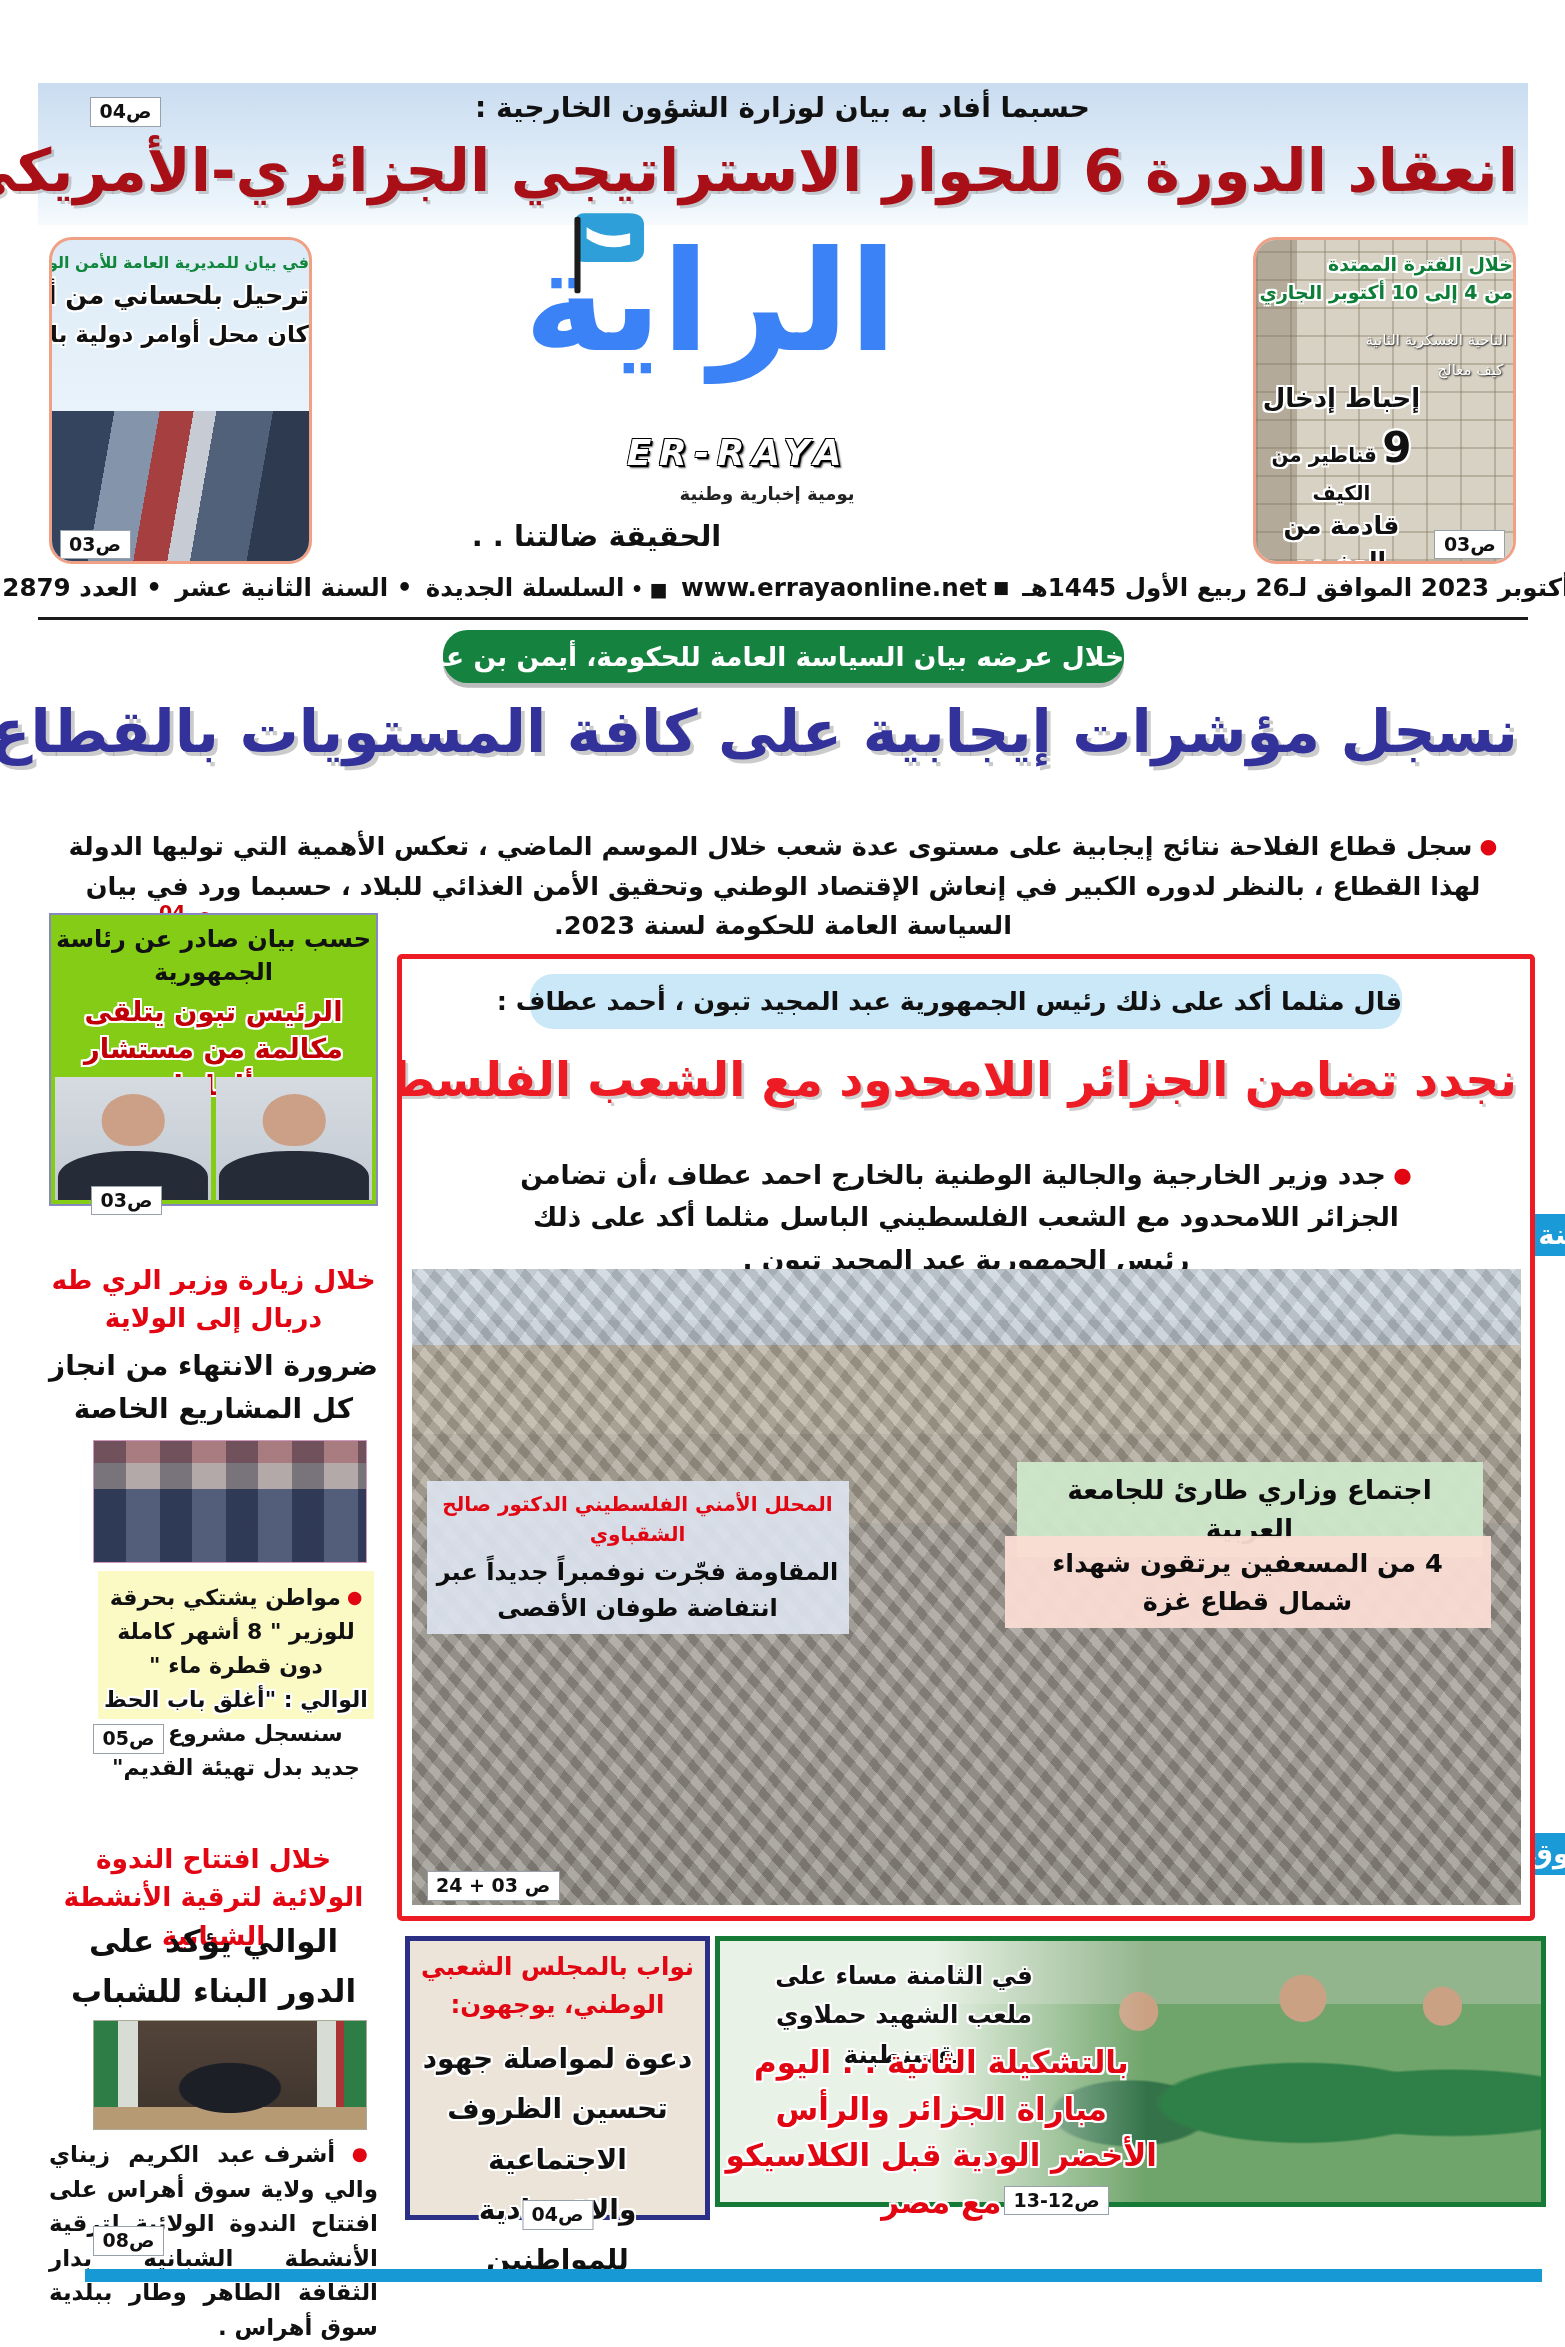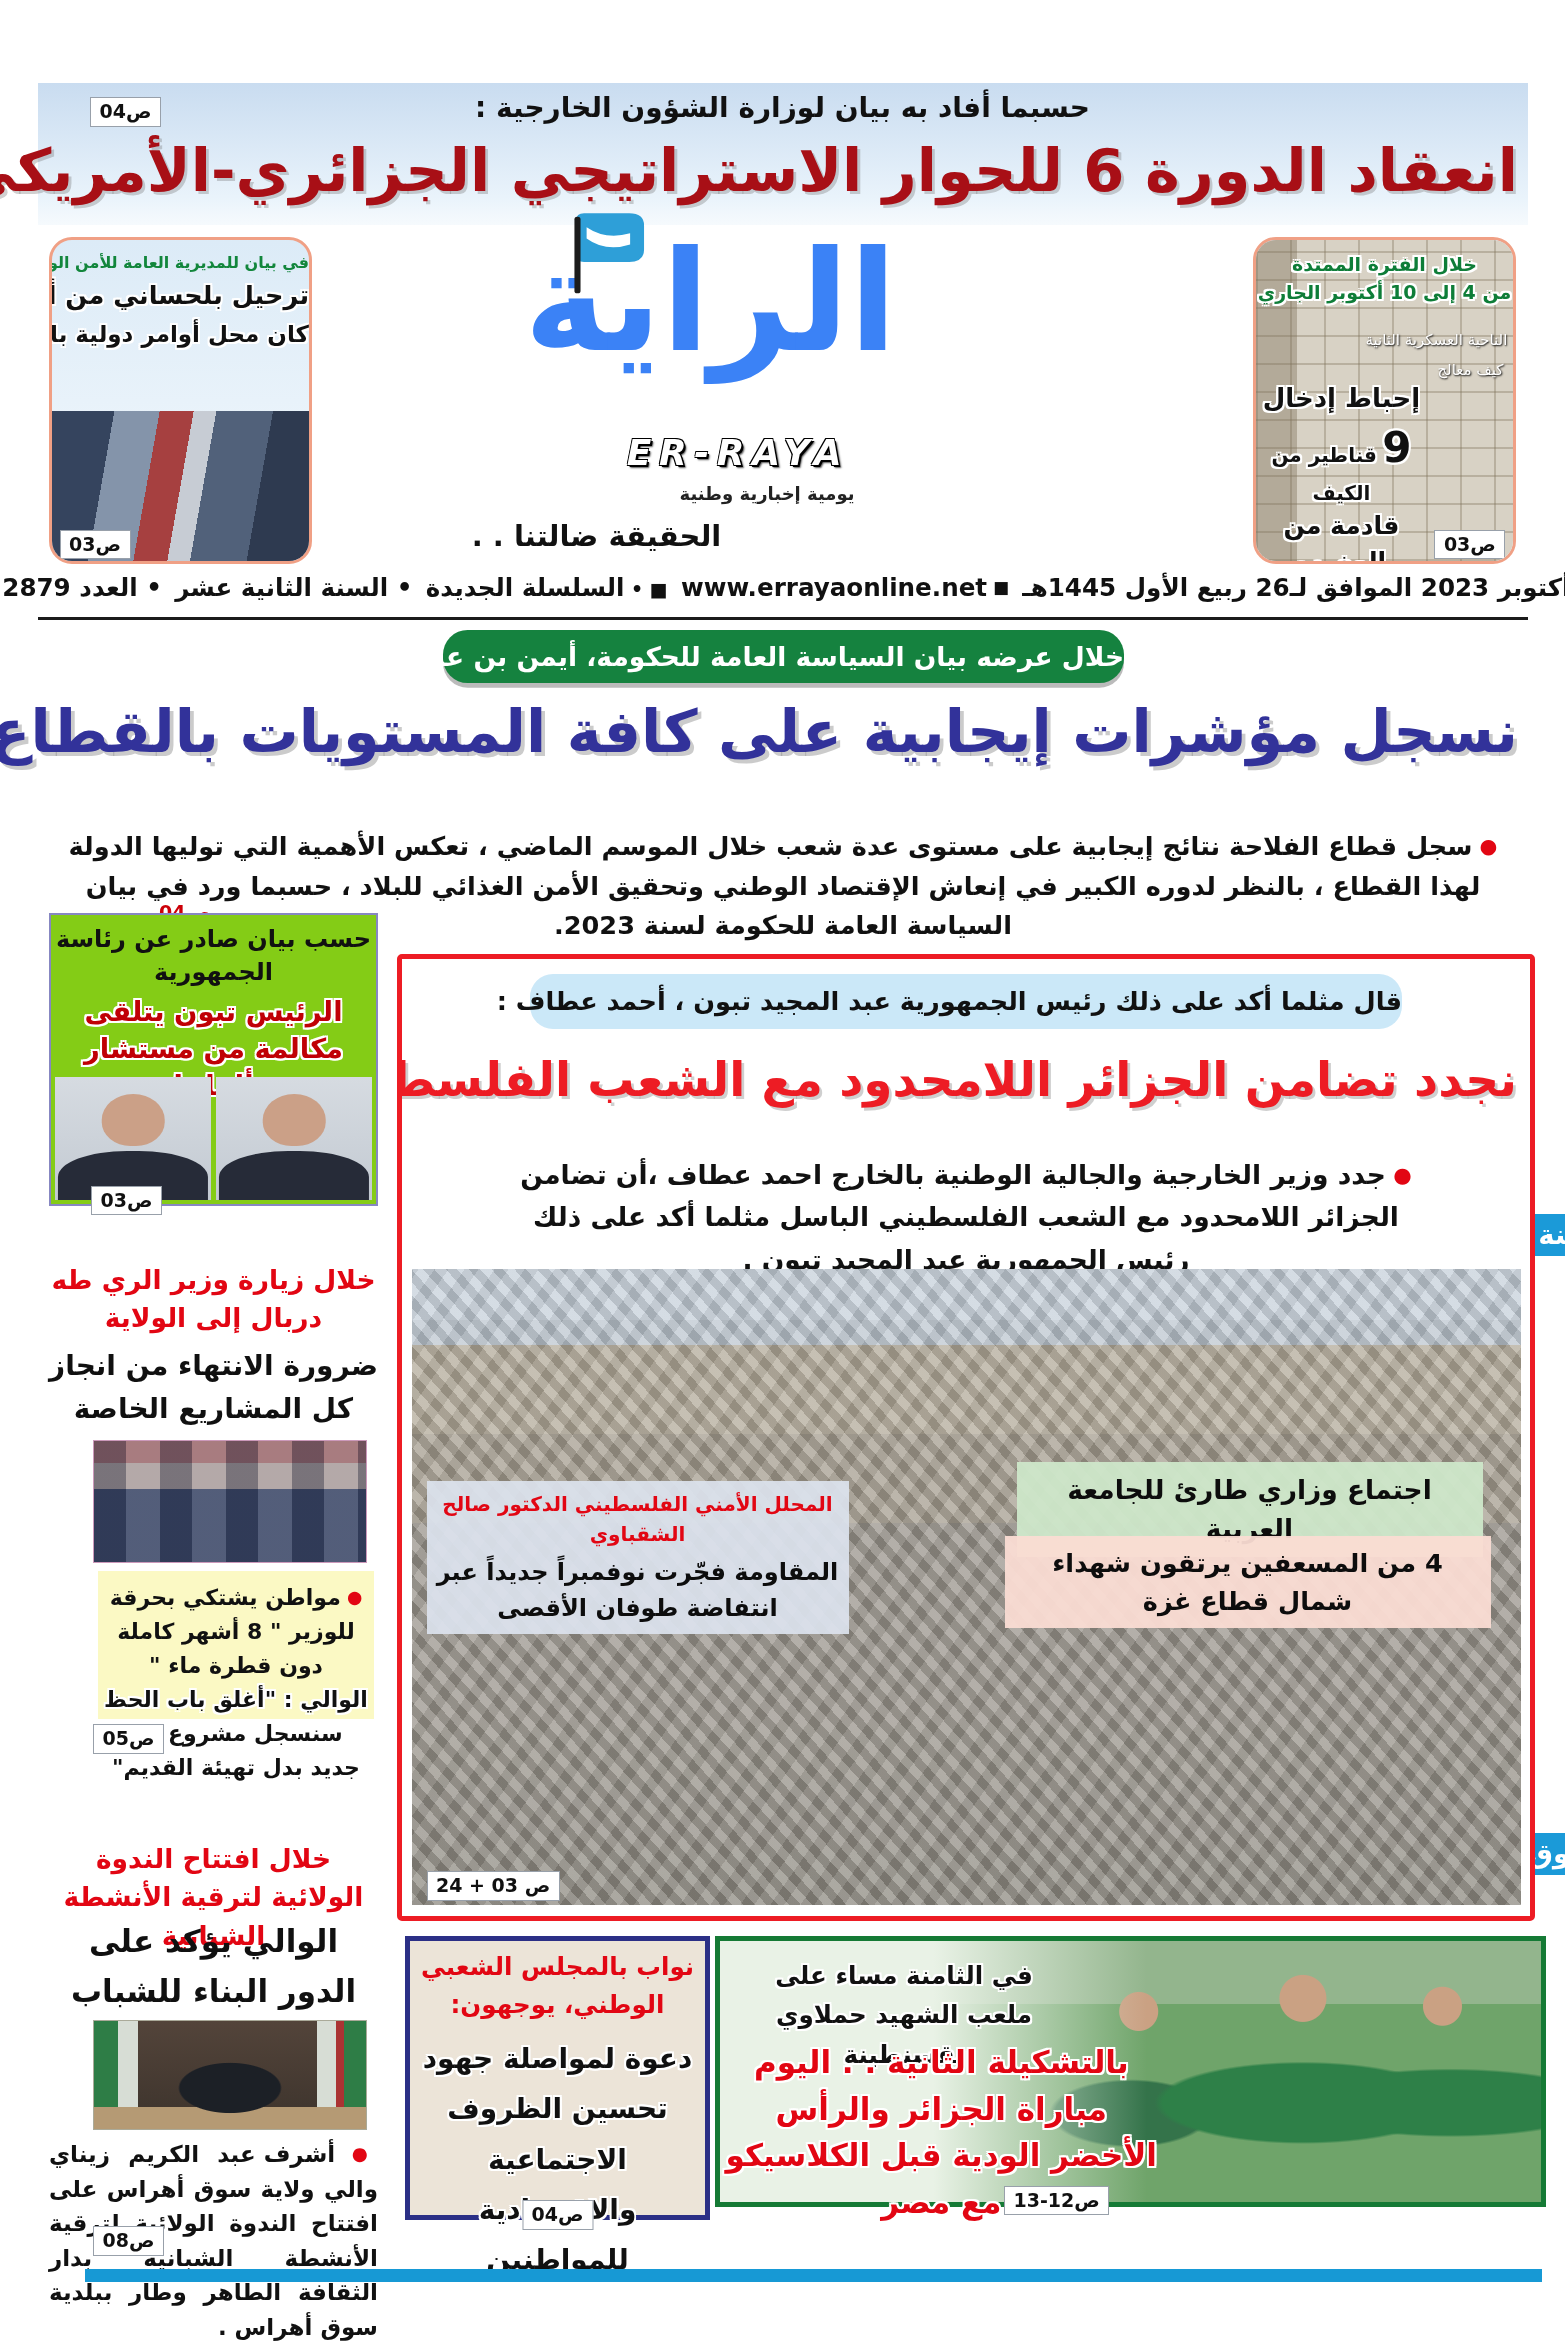--- a/index.html
+++ b/index.html
@@ -25,21 +25,21 @@
   .green-kicker{color:#12863c;font-size:16px;font-weight:bold}
   .deport-title{font-size:25.6px;font-weight:bold;margin-top:7.6px}
   .deport-sub{font-size:23px;font-weight:bold;margin-top:11.4px}
   .photo-police{position:absolute;left:0;right:0;bottom:0;height:150px;
      background:linear-gradient(100deg,#35445e 0 22%,#8494aa 22% 38%,#a64040 38% 50%,#c7ccd4 50% 58%,#51617a 58% 78%,#2e3a50 78% 100%)}
   .drugs-box{left:1253px;top:237px;width:263px;height:327px}
   .photo-drugs{position:absolute;inset:0;
      background:repeating-linear-gradient(0deg,rgba(125,112,88,.35) 0 1.9px,transparent 1.9px 28px),
                 repeating-linear-gradient(90deg,rgba(125,112,88,.35) 0 1.9px,transparent 1.9px 34px),
                 linear-gradient(90deg,#b3aa99 0 16%,#d8d2c5 16% 100%)}
-  .drugs-kicker{position:absolute;left:0;right:0;top:9.5px;text-align:center;font-size:19px;line-height:1.5;
+  .drugs-kicker{position:absolute;left:0;right:0;top:9.5px;text-align:right;font-size:19px;line-height:1.5;
                 color:#0e7d38;font-weight:bold}
   .drugs-caption{position:absolute;font-size:15px;color:#fff;font-weight:normal;text-shadow:0.9px 0.9px 1.9px #000}
   .drugs-titles{position:absolute;left:1.9px;top:140px;width:167px;text-align:center;font-weight:bold;line-height:1.45}
   .drugs-t1{font-size:26px}.drugs-t2{font-size:20px}.drugs-num{font-size:42px}.drugs-t3{font-size:25px}
   
   .logo-ar{left:455px;top:225px;width:511px;font-size:140px;font-weight:bold;line-height:1.1;color:#3b82f6}
   .logo-flag{left:564px;top:206px;width:87px;height:91px}
   .logo-en{left:530px;top:432px;width:416px;font-size:36px;font-weight:bold;font-style:italic;letter-spacing:7.6px;
            color:#fff;text-shadow:1.9px 1.9px 0 #000,-0.9px -0.9px 0 #000,0.9px -0.9px 0 #000,-0.9px 0.9px 0 #000,2.8px 2.8px 1.9px #555}
   .logo-tagline{left:625px;top:483px;width:284px;font-size:18px;font-weight:bold;color:#222}

